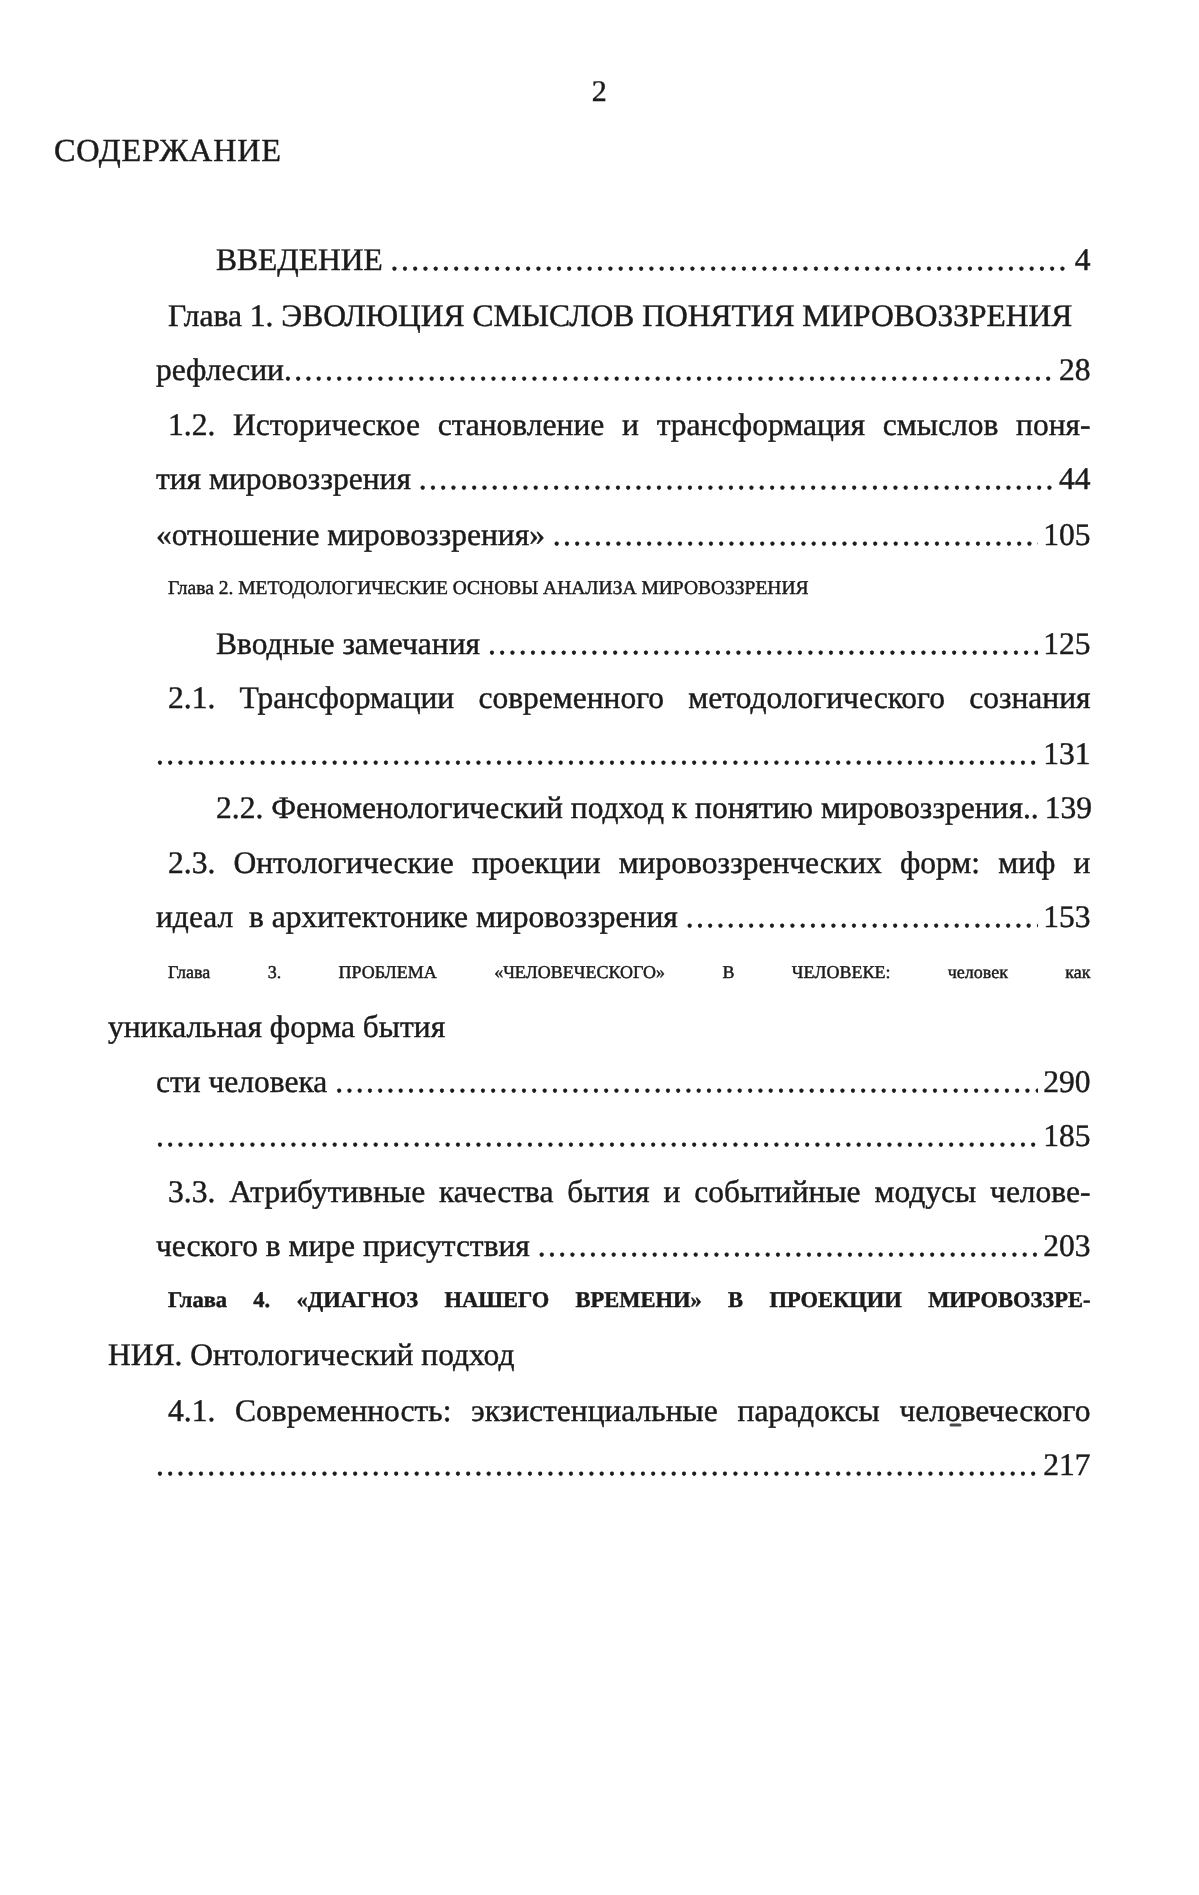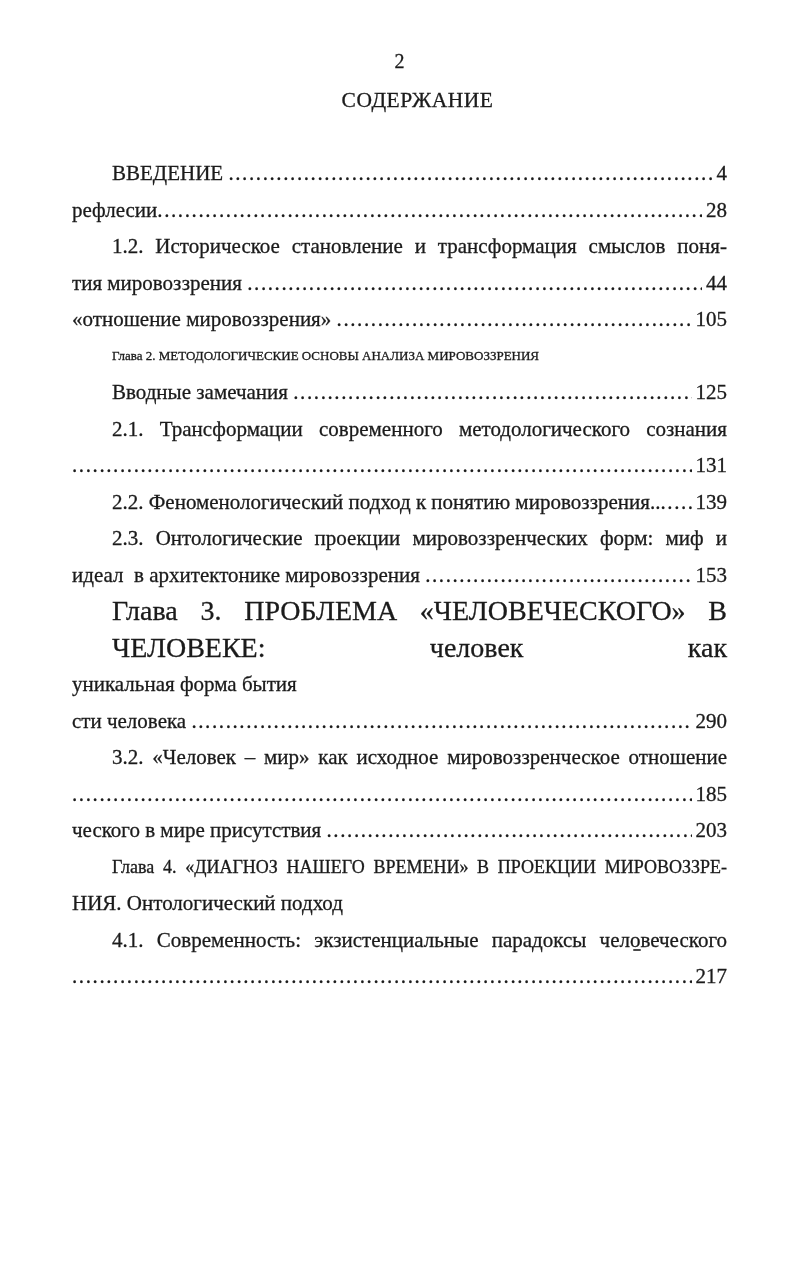--- a/index.html
+++ b/index.html
@@ -13,31 +13,31 @@
   .sheet {
     position:relative; width:799px; height:1263px;
     background:var(--bg); overflow:hidden;
     -webkit-text-stroke:0.3px currentColor;
   }
   .pagenum {
     padding-top:49px; text-align:center;
     font-size:20px; line-height:24px;
   }
   .title {
-    margin:14px 0 0; text-align:center;
+    margin:14px 0 0; text-align:left;
     font-size:21.5px; font-weight:400; letter-spacing:0.5px; line-height:26px;padding-left:36px;
   }
   .toc {
     position:absolute; left:72px; top:155px; width:655px;
     font-size:21px; line-height:36.5px;
   }
   .line { min-height:36.5px; }
   .line.indent { padding-left:40px; }
   .line.justify { text-align:justify; text-align-last:justify; }
-  .line.leader { display:flex; align-items:baseline; }
+  .line.leader { display:flex; align-items:baseline;margin-left:32px; }
   .line-text { flex:0 0 auto; white-space:pre; }
   .dots {
     flex:1 1 0; min-width:0; overflow:hidden; white-space:nowrap;
     letter-spacing:1.6px; margin-right:1px;
   }
   .pageno { flex:0 0 auto; padding-left:3px; white-space:nowrap; }
   .artifact-dash {
     position:absolute; left:633px; top:949px; width:8px; height:2px;
     background:#4a4a4a; border-radius:1px;
   }
@@ -47,20 +47,21 @@
 
 <div class="sheet">
   <div class="pagenum">2</div>
   <div class="title">СОДЕРЖАНИЕ</div>
   <div class="toc">
       <div class="line leader indent">
         <span class="line-text">ВВЕДЕНИЕ </span>
         <span class="dots">................................................................................................................................................................</span>
         <span class="pageno">4</span>
       </div>
+      <div class="line plain indent">Глава 1. ЭВОЛЮЦИЯ СМЫСЛОВ ПОНЯТИЯ МИРОВОЗЗРЕНИЯ</div>
       <div class="line leader">
         <span class="line-text">рефлесии</span>
         <span class="dots">................................................................................................................................................................</span>
         <span class="pageno">28</span>
       </div>
       <div class="line justify indent">1.2. Историческое становление и трансформация смыслов поня-</div>
       <div class="line leader">
         <span class="line-text">тия мировоззрения </span>
         <span class="dots">................................................................................................................................................................</span>
         <span class="pageno">44</span>
@@ -86,39 +87,39 @@
         <span class="line-text">2.2. Феноменологический подход к понятию мировоззрения..</span>
         <span class="dots">................................................................................................................................................................</span>
         <span class="pageno">139</span>
       </div>
       <div class="line justify indent">2.3.  Онтологические проекции мировоззренческих форм: миф и</div>
       <div class="line leader">
         <span class="line-text">идеал  в архитектонике мировоззрения </span>
         <span class="dots">................................................................................................................................................................</span>
         <span class="pageno">153</span>
       </div>
-      <div class="line justify indent" style="font-size: 28px;">Глава 3. ПРОБЛЕМА «ЧЕЛОВЕЧЕСКОГО» В ЧЕЛОВЕКЕ: человек как</div>
+      <div class="line justify indent" style="font-size: 12px;">Глава 3. ПРОБЛЕМА «ЧЕЛОВЕЧЕСКОГО» В ЧЕЛОВЕКЕ: человек как</div>
       <div class="line plain">уникальная форма бытия</div>
       <div class="line leader">
         <span class="line-text">сти человека </span>
         <span class="dots">................................................................................................................................................................</span>
         <span class="pageno">290</span>
       </div>
-      <div class="line justify indent">3.2. «Человек – мир» как исходное мировоззренческое отношение</div>
       <div class="line leader">
         <span class="line-text"></span>
         <span class="dots">................................................................................................................................................................</span>
         <span class="pageno">185</span>
       </div>
+      <div class="line justify indent">3.3. Атрибутивные качества бытия и событийные модусы челове-</div>
       <div class="line leader">
         <span class="line-text">ческого в мире присутствия </span>
         <span class="dots">................................................................................................................................................................</span>
         <span class="pageno">203</span>
       </div>
-      <div class="line justify indent" style="font-size: 18px;">Глава 4. «ДИАГНОЗ НАШЕГО ВРЕМЕНИ» В ПРОЕКЦИИ МИРОВОЗЗРЕ-</div>
+      <div class="line justify indent" style="font-size: 15px; font-weight: bold;">Глава 4. «ДИАГНОЗ НАШЕГО ВРЕМЕНИ» В ПРОЕКЦИИ МИРОВОЗЗРЕ-</div>
       <div class="line plain">НИЯ. Онтологический подход</div>
       <div class="line justify indent">4.1.  Современность: экзистенциальные парадоксы человеческого</div>
       <div class="line leader">
         <span class="dots">................................................................................................................................................................</span>
         <span class="pageno">217</span>
       </div>
     </div>
   <div class="artifact-dash"></div>
 </div>
 

